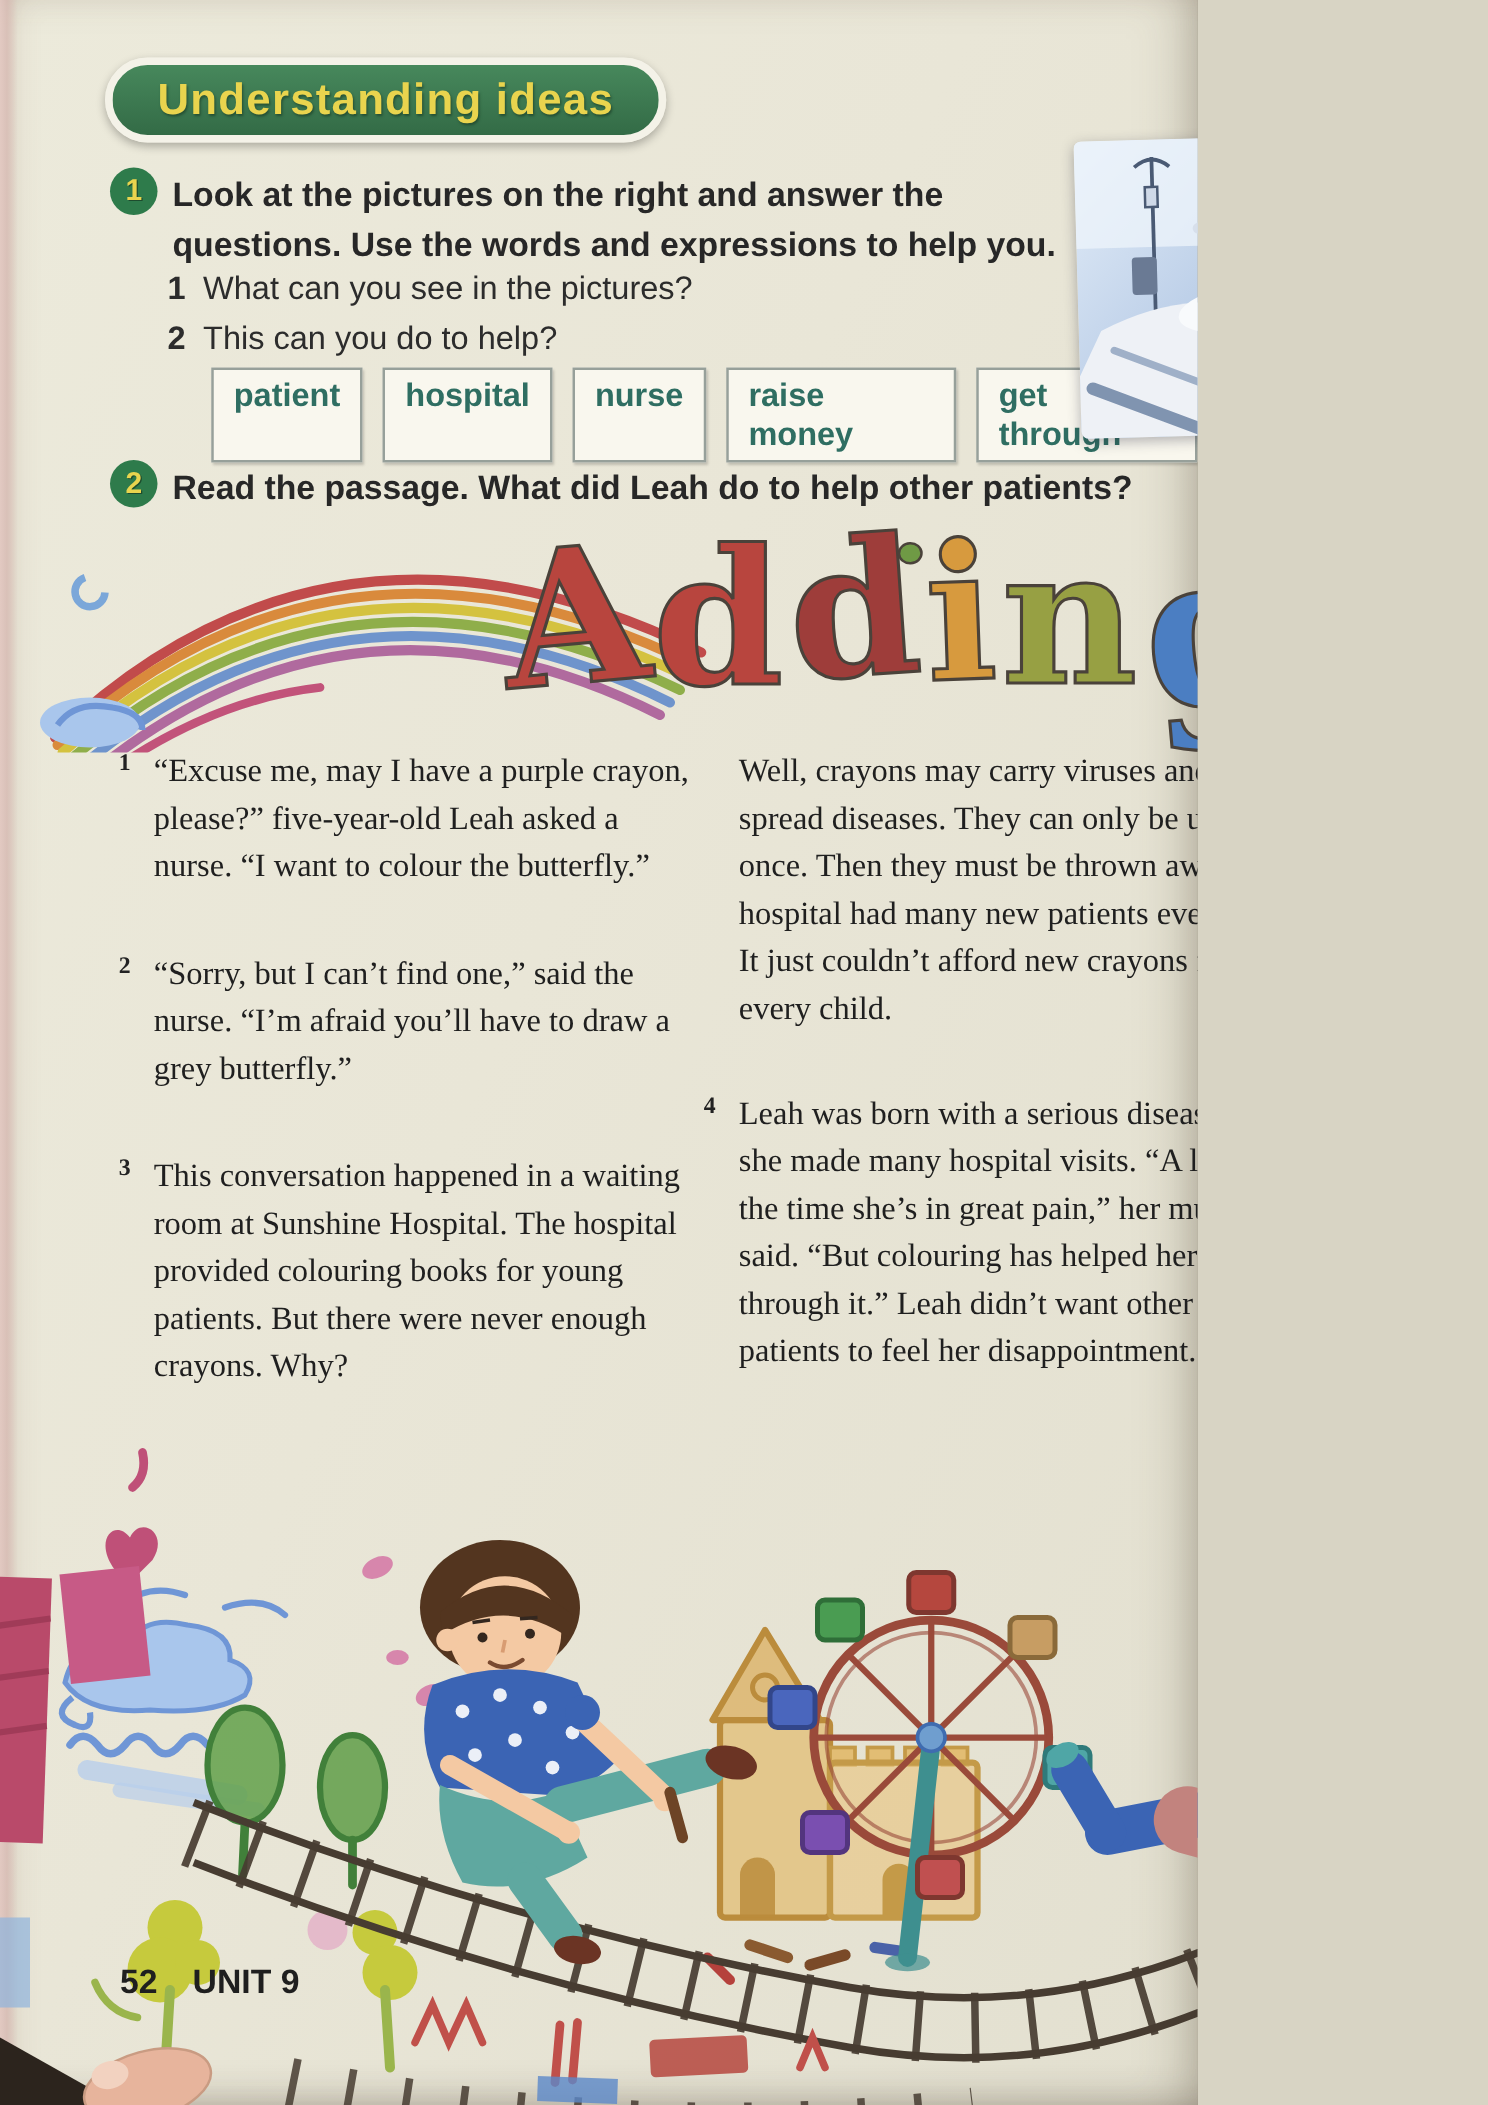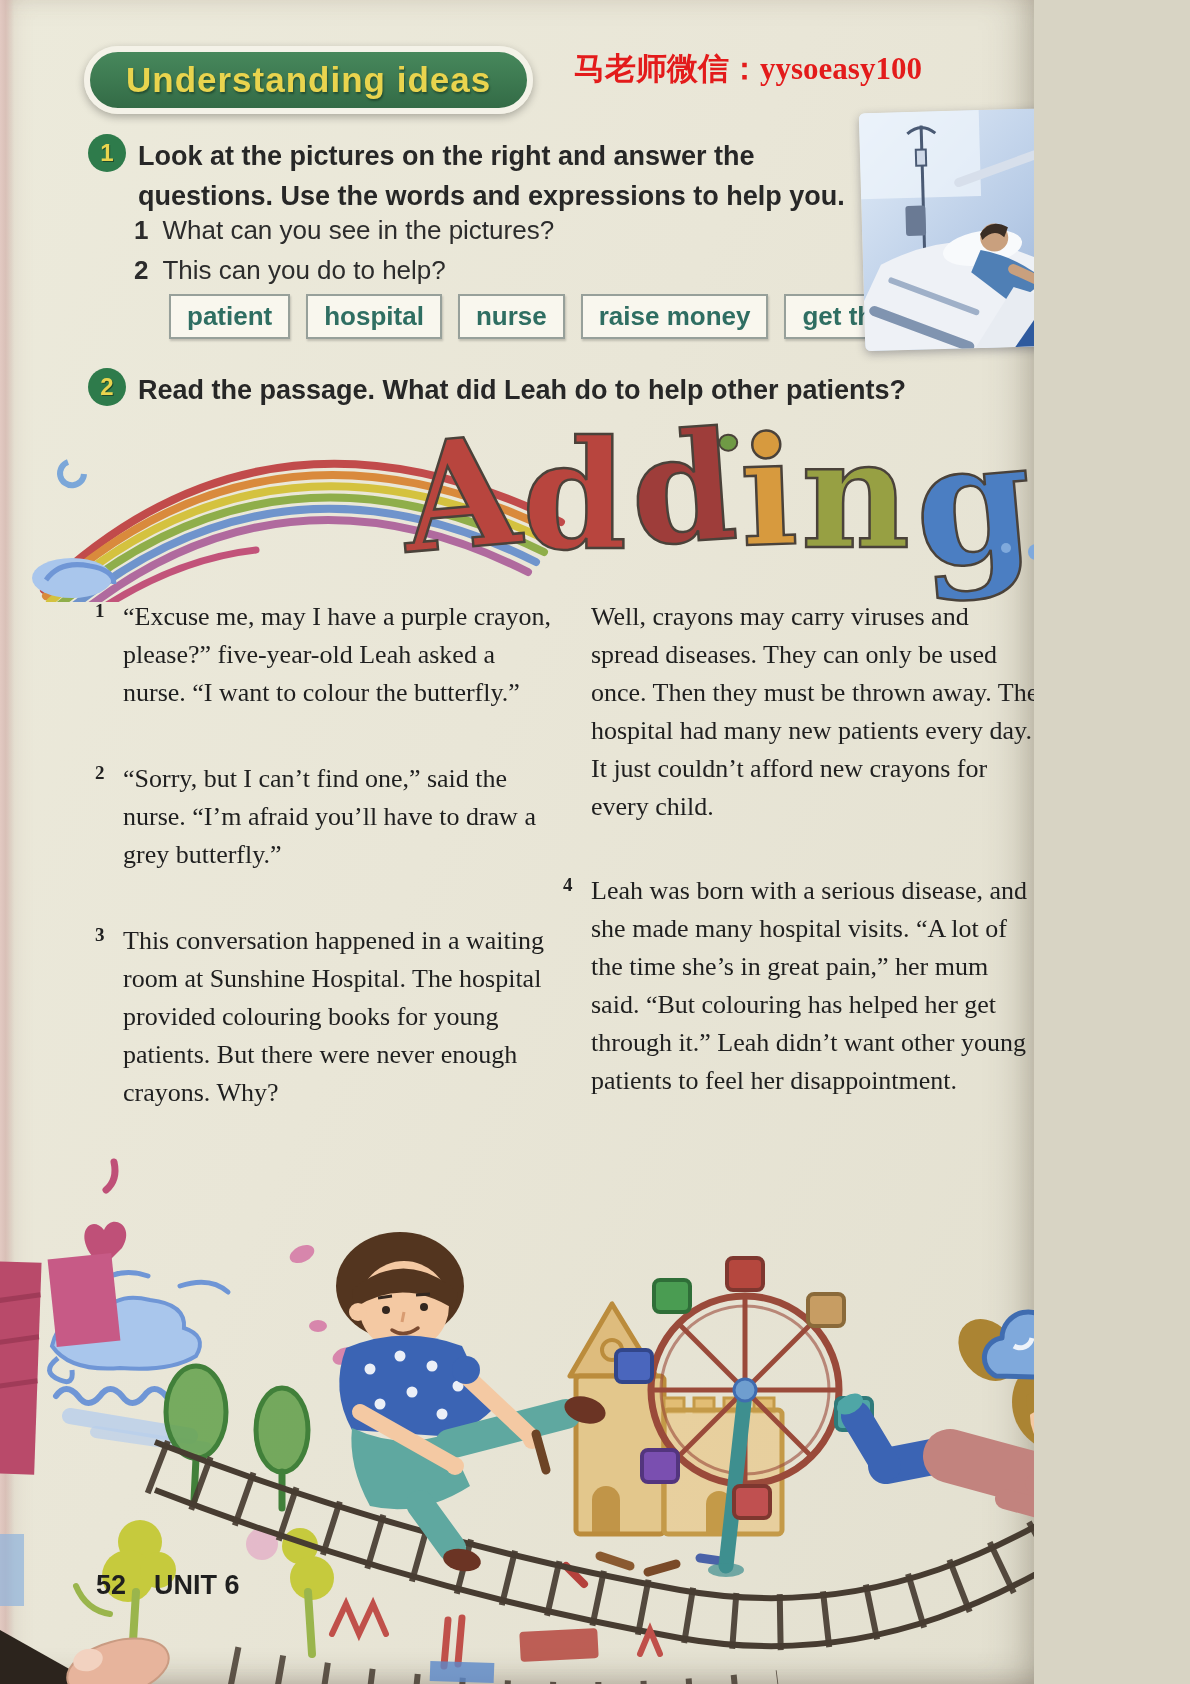--- a/index.html
+++ b/index.html
@@ -1,16 +1,16 @@
 <!DOCTYPE html>
 <html><head>
 <meta charset="utf-8">
 <style>
   html,body{margin:0;padding:0;background:#d8d4c4;}
-  .page{position:relative;width:1034px;height:1684px;overflow:hidden;
+  .page{position:relative;width:958px;height:1684px;overflow:hidden;
     background:linear-gradient(115deg,#eceadb 0%,#e9e6d7 45%,#e3e0d0 100%);
     font-family:"Liberation Sans",sans-serif;color:#222;
     box-shadow:inset 18px 0 30px -16px rgba(150,100,90,.30),
                inset -26px 0 44px -22px rgba(90,80,60,.38),
                inset 0 -18px 34px -18px rgba(60,50,40,.30);}
   .binding{position:absolute;left:0;top:0;width:14px;height:100%;
     background:linear-gradient(90deg,#e8c9c4,#d8b8b2 40%,rgba(0,0,0,0) 100%);opacity:.7;}
 
   
   .banner{position:absolute;left:84px;top:46px;background:linear-gradient(#47885c,#336b46);
@@ -81,21 +81,20 @@
 </head>
 <body>
 
 <div class="page">
   <div class="binding"></div>
 
   <div class="banner">
     <span>Understanding ideas</span>
   </div>
 
-  <div class="watermark">马老师微信：yysoeasy100</div>
 
   <section class="ex ex1">
     <span class="badge">1</span>
     <p class="instruction">Look at the pictures on the right and answer the questions. Use the words and expressions to help you.</p>
   </section>
 
   <div class="questions">
     <div class="q">
       <span class="qnum">1</span>
       <span>What can you see in the pictures?</span>
@@ -393,15 +392,15 @@
 
       <path d="M1190 512 L1190 570 L1090 570 Z" fill="#241d17"></path>
       <path d="M0 516 L96 570 L0 570 Z" fill="#2c241d"></path>
       <ellipse cx="118" cy="554" rx="52" ry="27" fill="#e7b49c" stroke="#c99b82" stroke-width="2" transform="rotate(-15 118 554)"></ellipse>
       <ellipse cx="88" cy="546" rx="15" ry="11" fill="#f2d2c0" transform="rotate(-15 88 546)"></ellipse>
     </svg>
   </div>
 
   <div class="footer">
     <span>52</span>
-    <span>UNIT 6</span>
+    <span>UNIT 9</span>
   </div>
 </div>
 
 </body></html>

